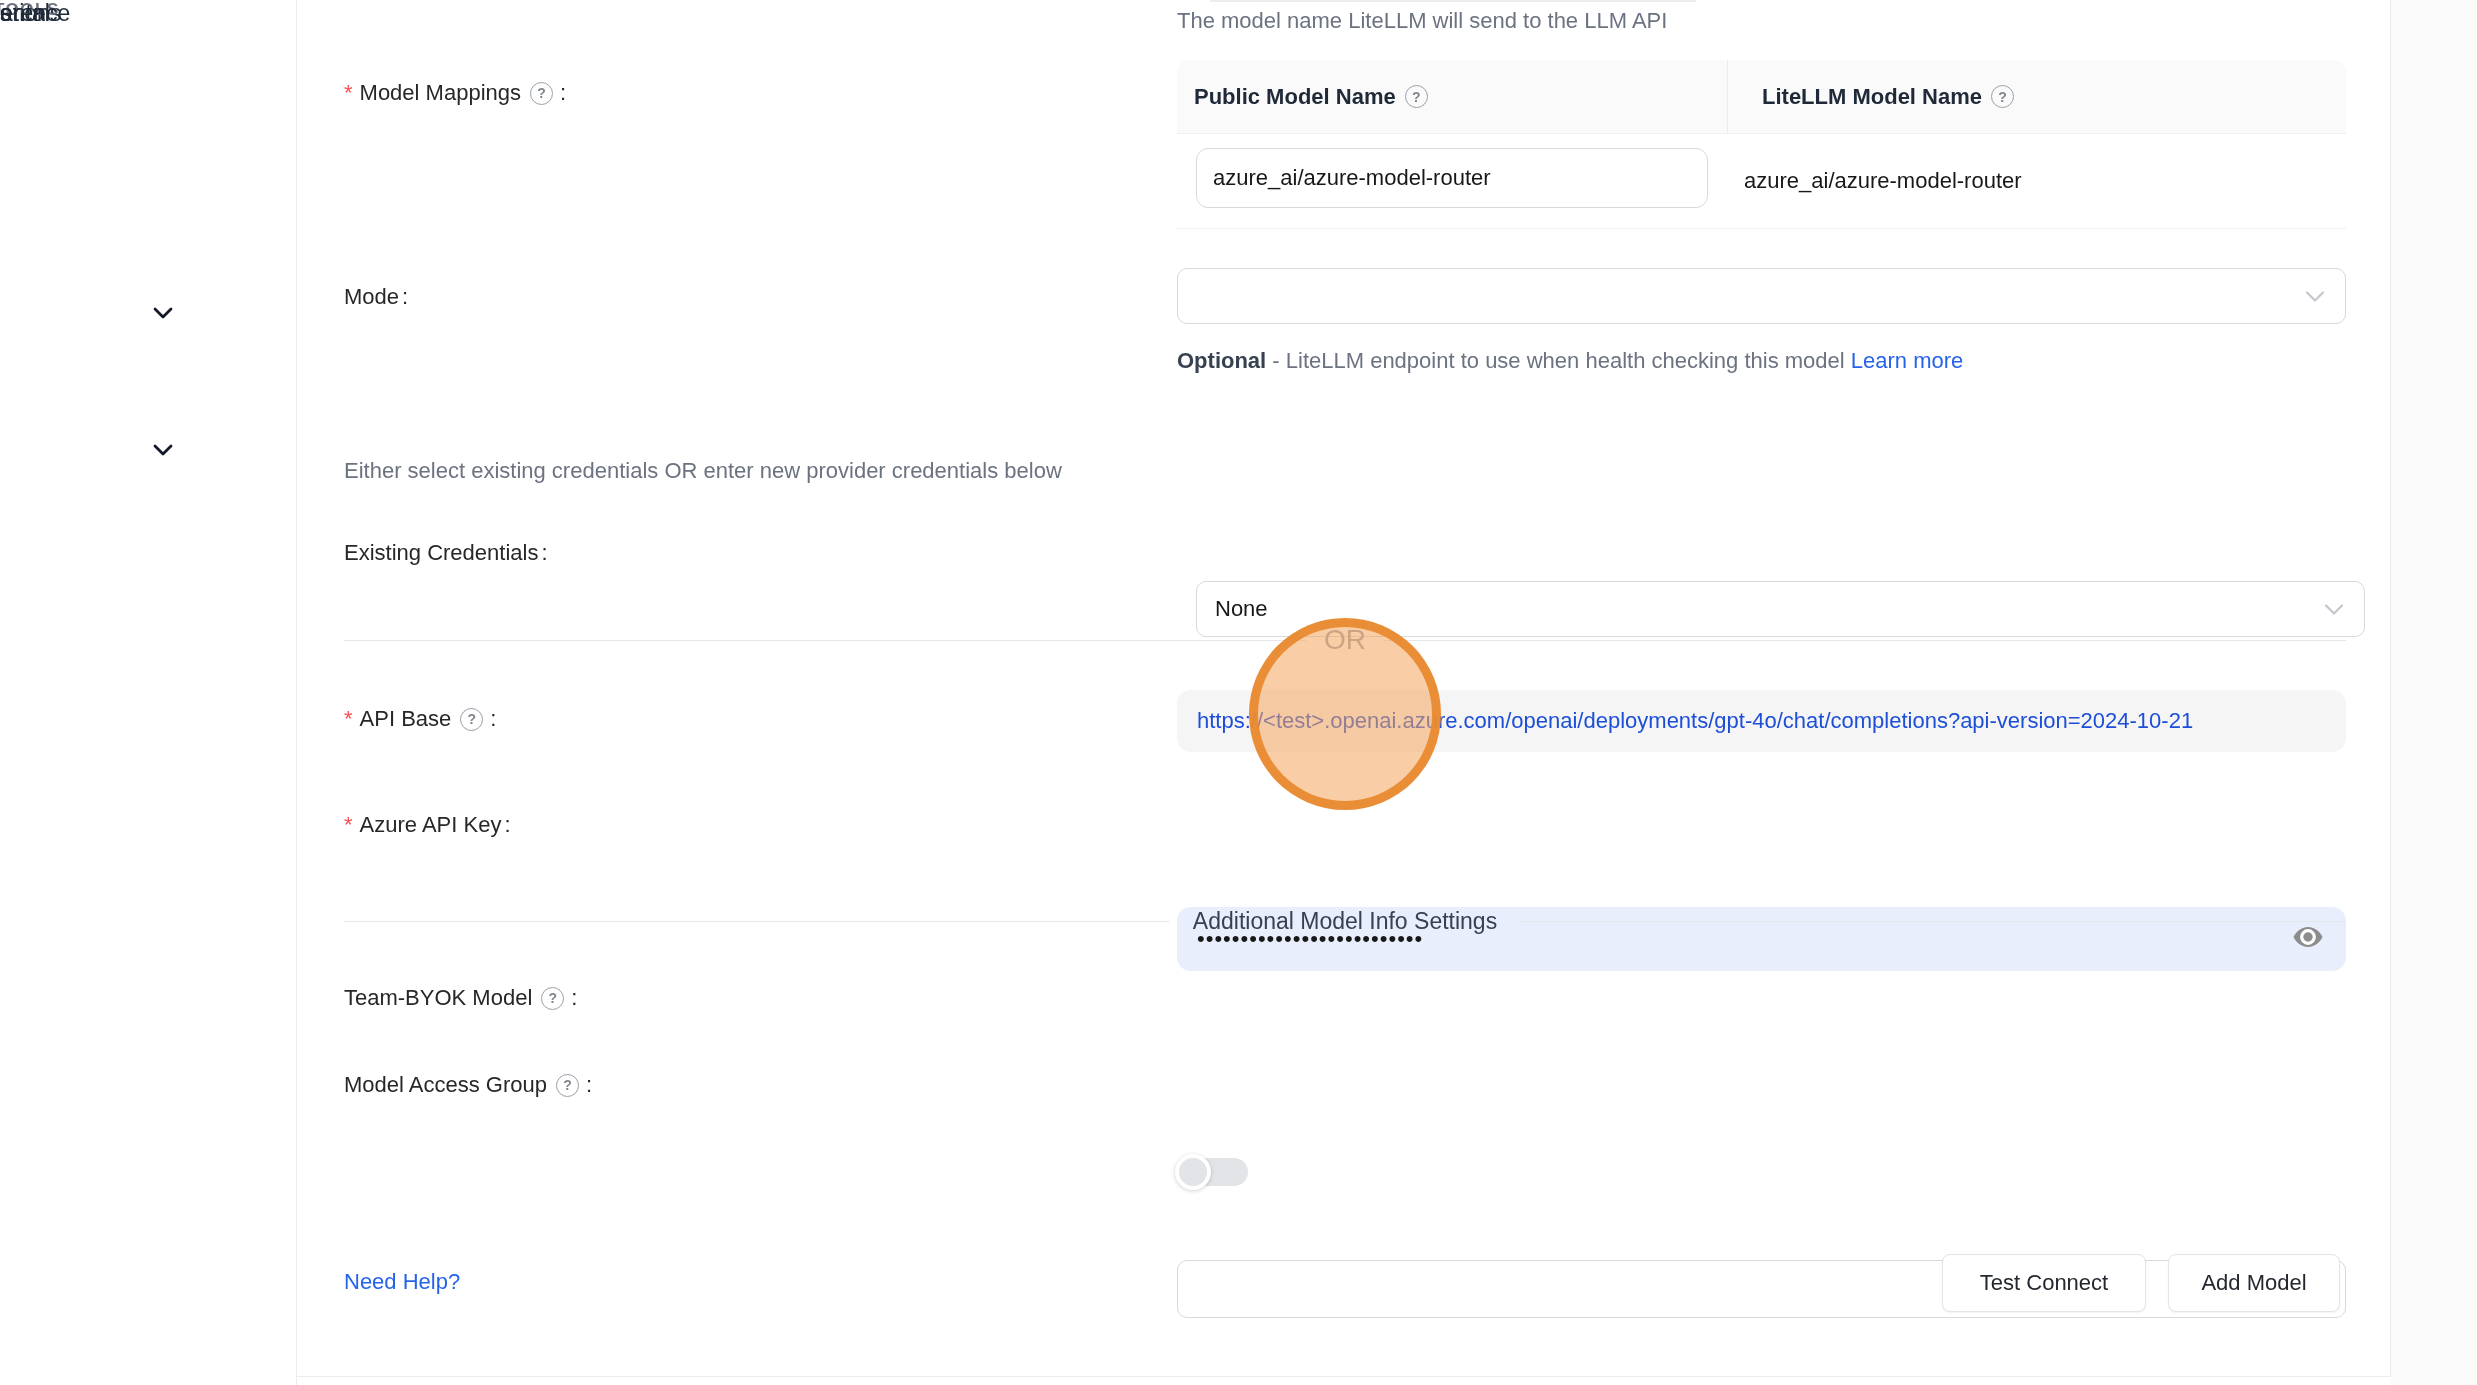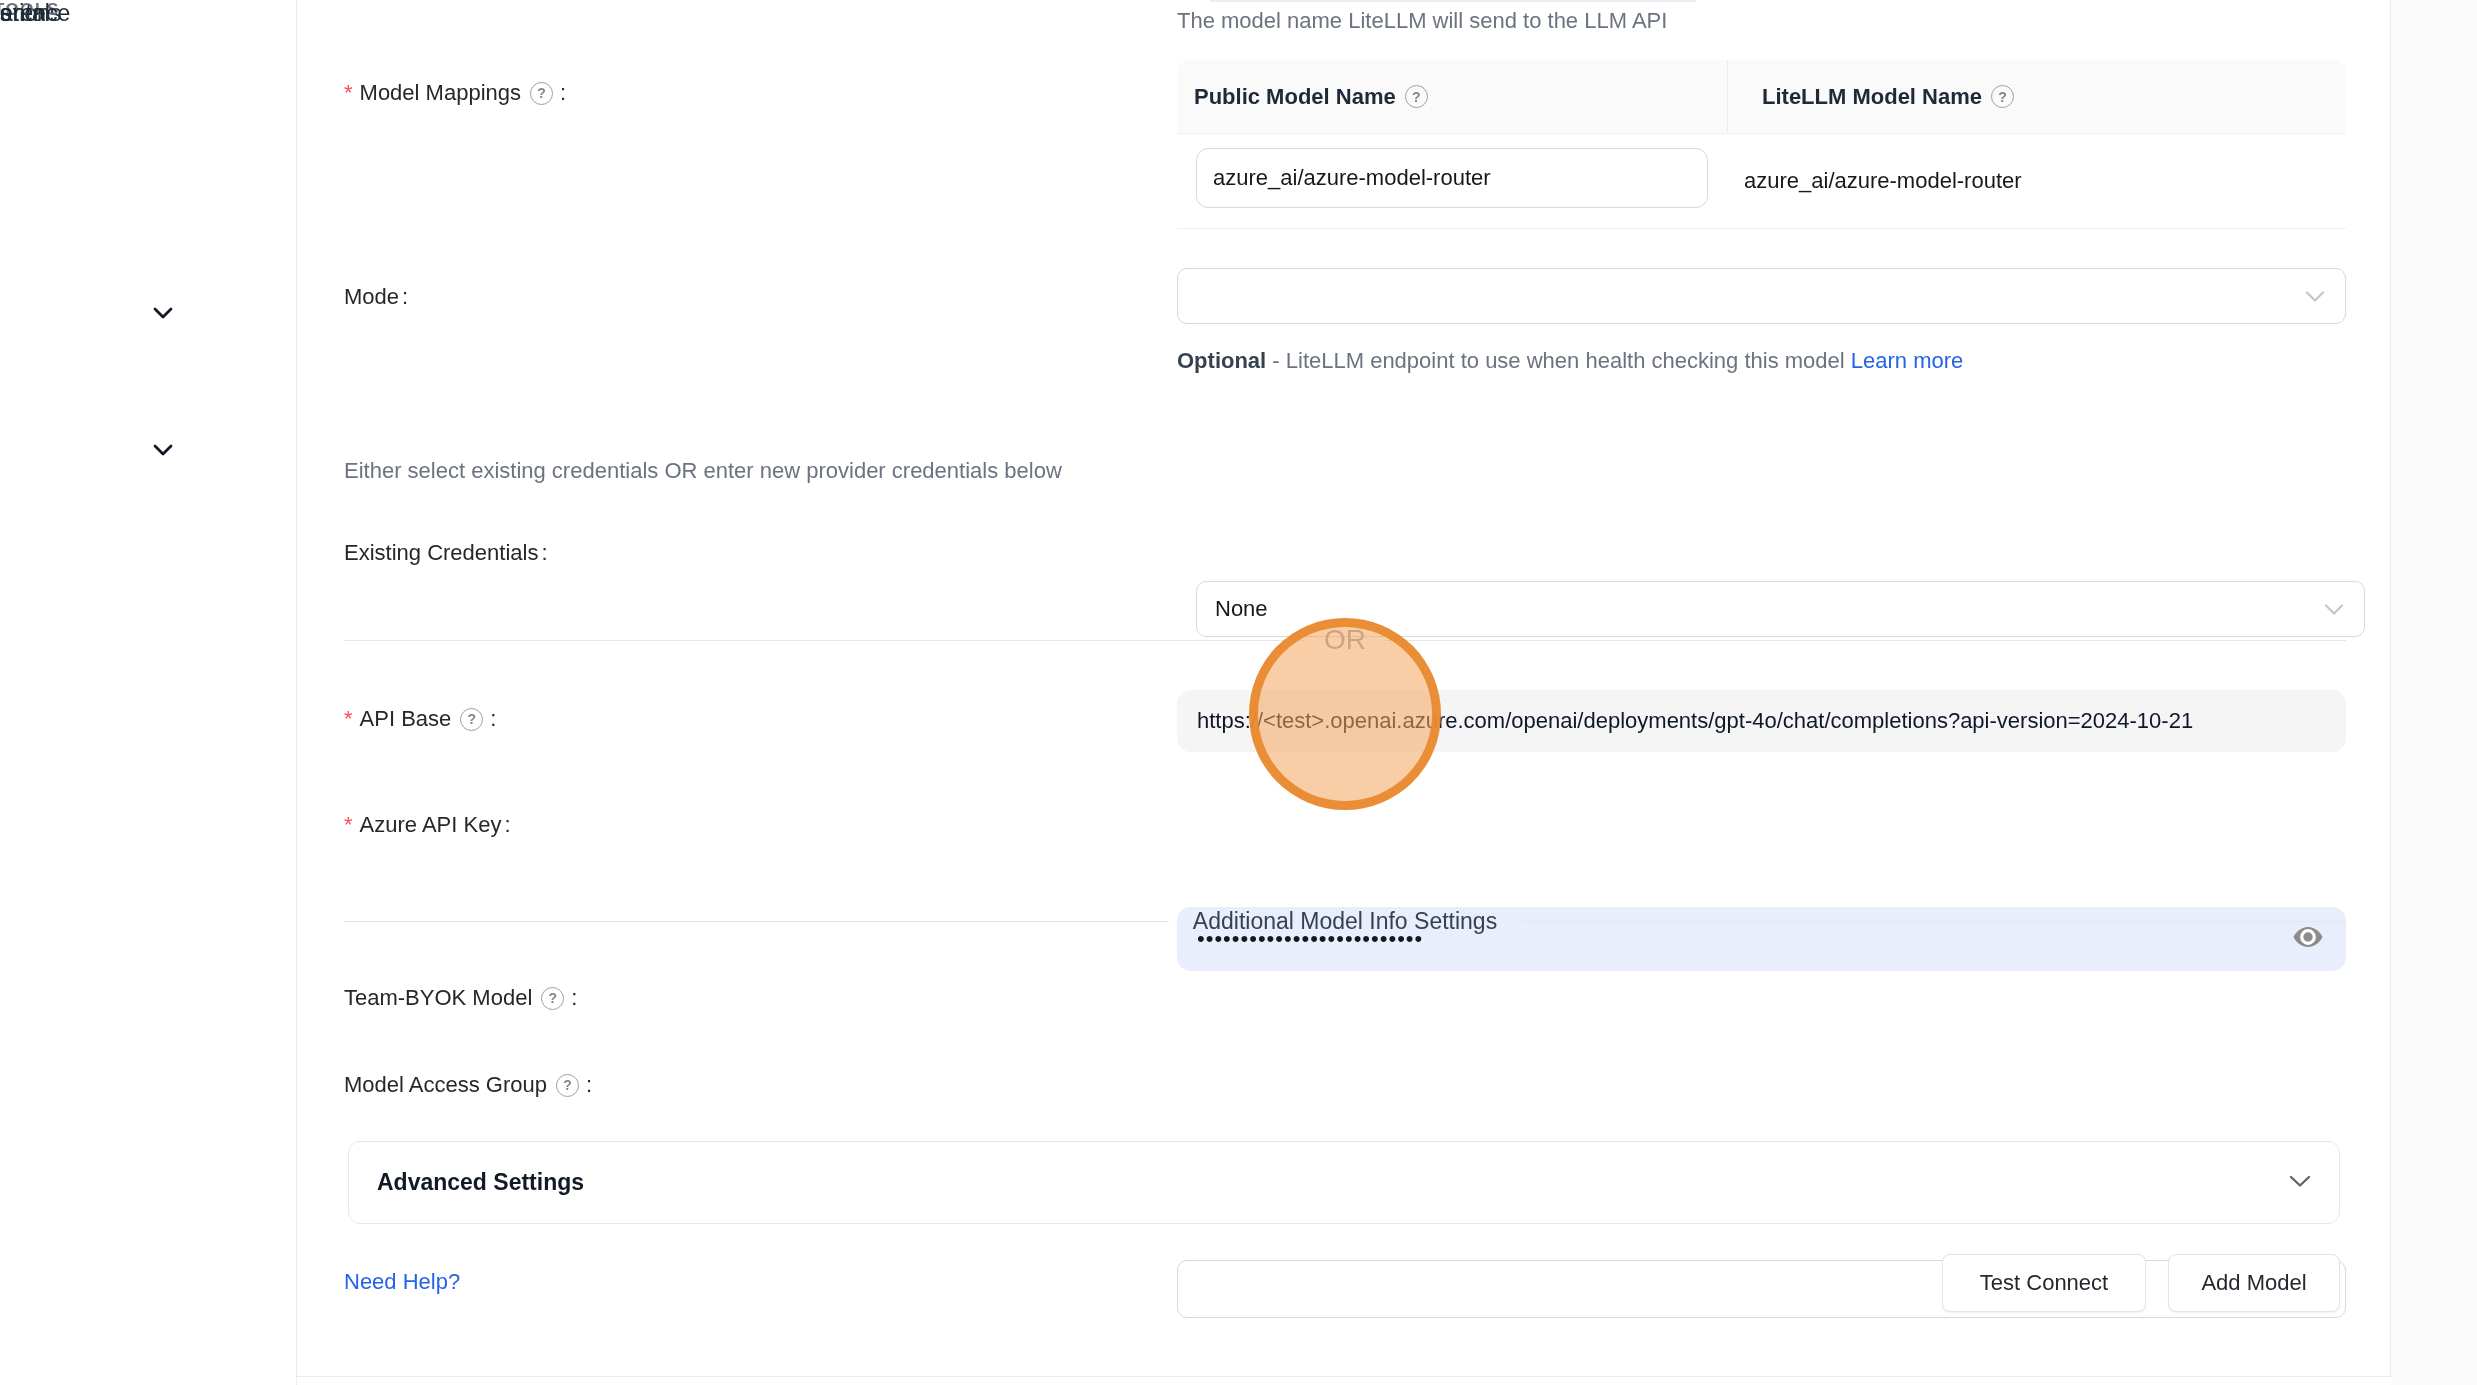--- a/index.html
+++ b/index.html
@@ -56,21 +56,21 @@
 
   
   .tdivider { display:flex; align-items:center; }
   .tdivider::before, .tdivider::after { content:""; flex:1; height:1px; background:#e5e7eb; }
   .tdivider.or-d span { padding:0 18px; font-size:28px; color:#9ca3af; }
   .tdivider.add-d span { padding:0 24px; font-size:23px; color:#374151; }
 
   
   .field-gray { background:#f5f5f6; border-radius:14px; display:flex; align-items:center;
                 padding:0 20px; overflow:hidden; }
-  .field-gray span { font-size:22px; color:#0f172a; white-space:nowrap; }
+  .field-gray span { font-size:22px; color:#1d4ed8; white-space:nowrap; }
   .field-key { background:#e8eefb; border-radius:14px; display:flex; align-items:center;
                padding:0 64px 0 20px; position:relative; }
   .field-key .dots { font-size:22px; letter-spacing:1px; color:#18181b; }
   .field-key .eye { position:absolute; right:22px; top:50%; transform:translateY(-50%); cursor:pointer; }
 
   
   .highlight-ring { width:192px; height:192px; border-radius:50%;
                     background:rgba(244,166,95,0.55); border:9px solid rgba(232,137,45,0.92);
                     pointer-events:none; }
 
@@ -236,26 +236,18 @@
     <span class="colon">:</span>
   </div>
   <div class="abs select" style="left:1177px; top:1056px; width:1169px; height:58px;">
     <span class="chev">
       <svg width="20" height="12" viewBox="0 0 20 12">
           <path d="M2 1.5l8 8 8-8" stroke="#c3c7cd" stroke-width="2.2" fill="none" stroke-linecap="round" stroke-linejoin="round"></path>
         </svg>
     </span>
   </div>
 
-  <div class="abs adv-panel" style="left:348px; top:1141px; width:1992px; height:83px;">
-    <span class="adv-label">Advanced Settings</span>
-    <span class="chev">
-      <svg width="22" height="13" viewBox="0 0 22 13">
-          <path d="M2 2l9 8.5L20 2" stroke="#5f6670" stroke-width="2.4" fill="none" stroke-linecap="round" stroke-linejoin="round"></path>
-        </svg>
-    </span>
-  </div>
 
   <a class="abs link" style="left:344px; top:1269px;">Need Help?</a>
   <button class="abs btn" style="left:1942px; top:1254px; width:204px; height:58px;">Test Connect</button>
   <button class="abs btn" style="left:2168px; top:1254px; width:172px; height:58px;">Add Model</button>
 
 </div>
 
 </body></html>

